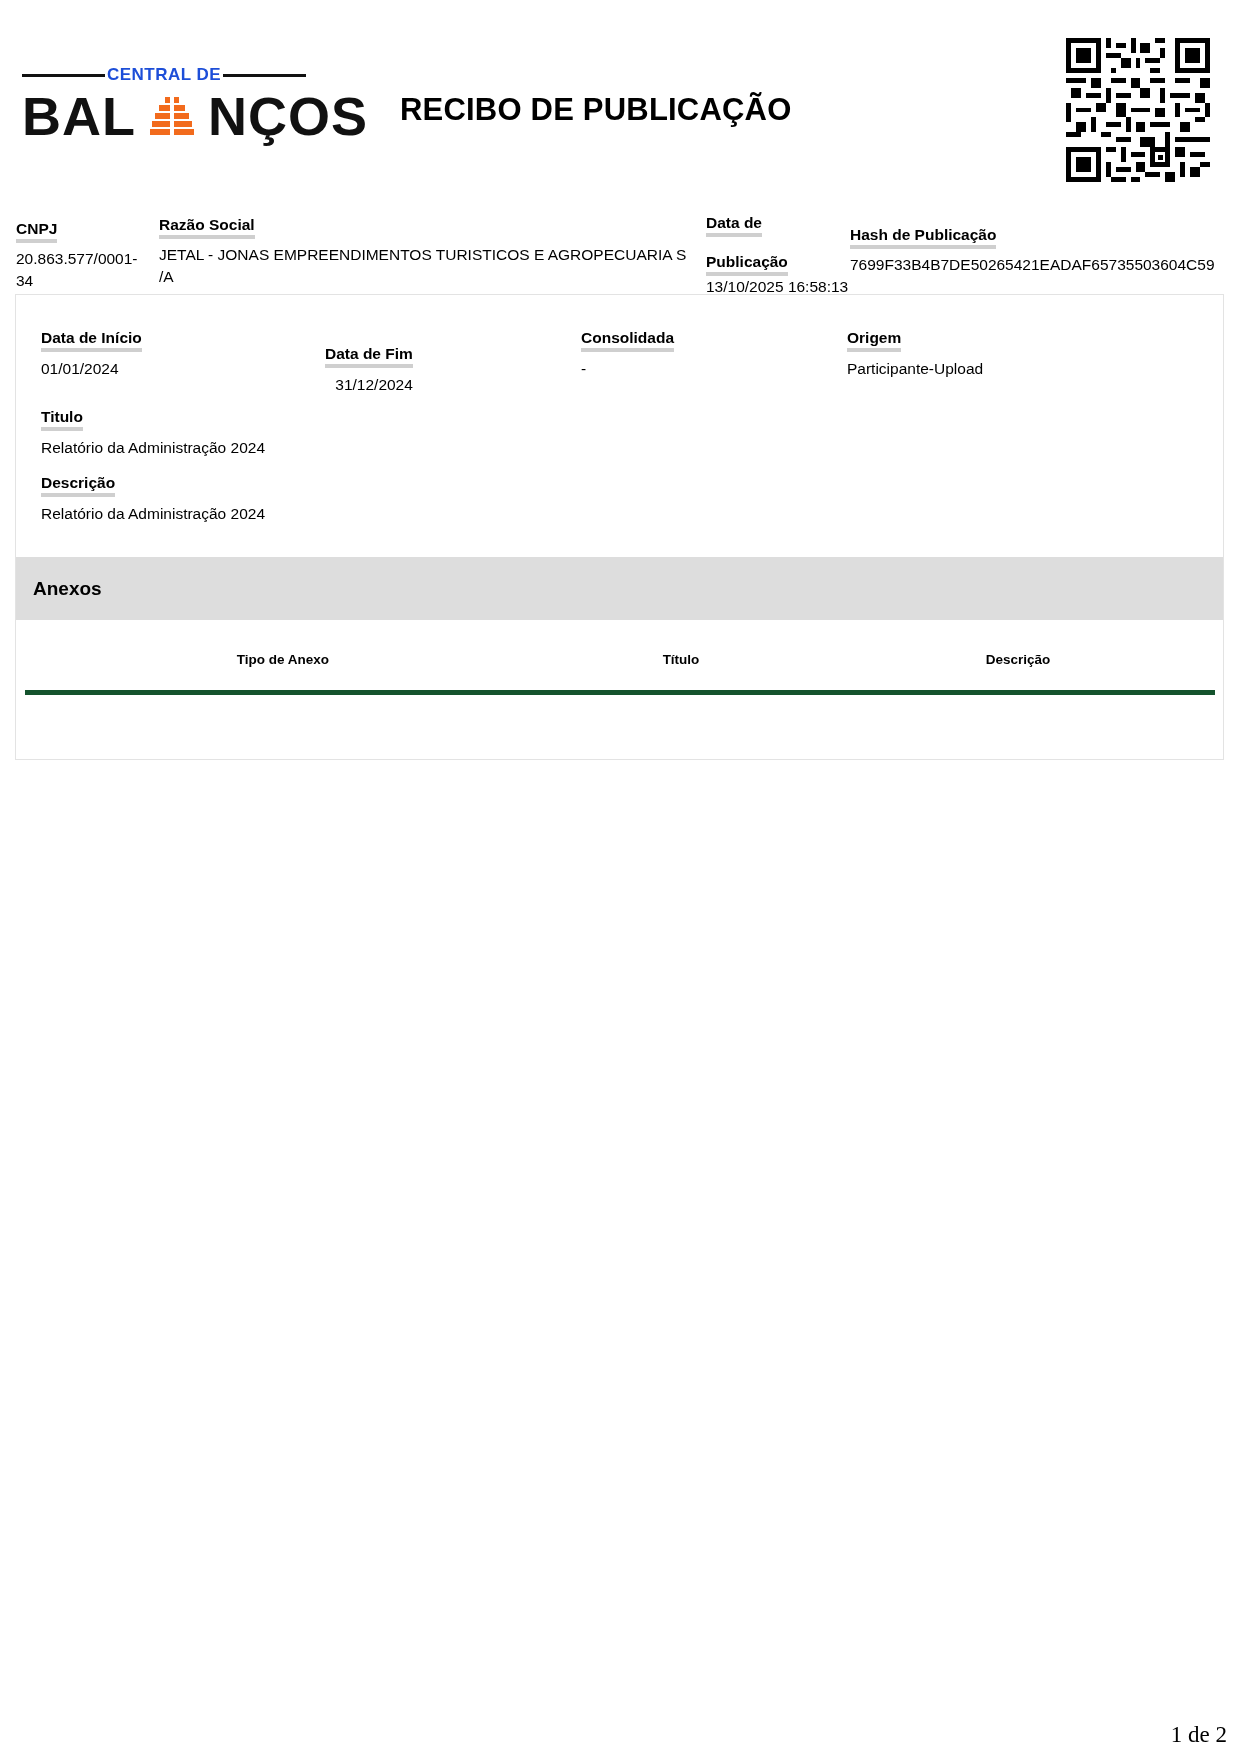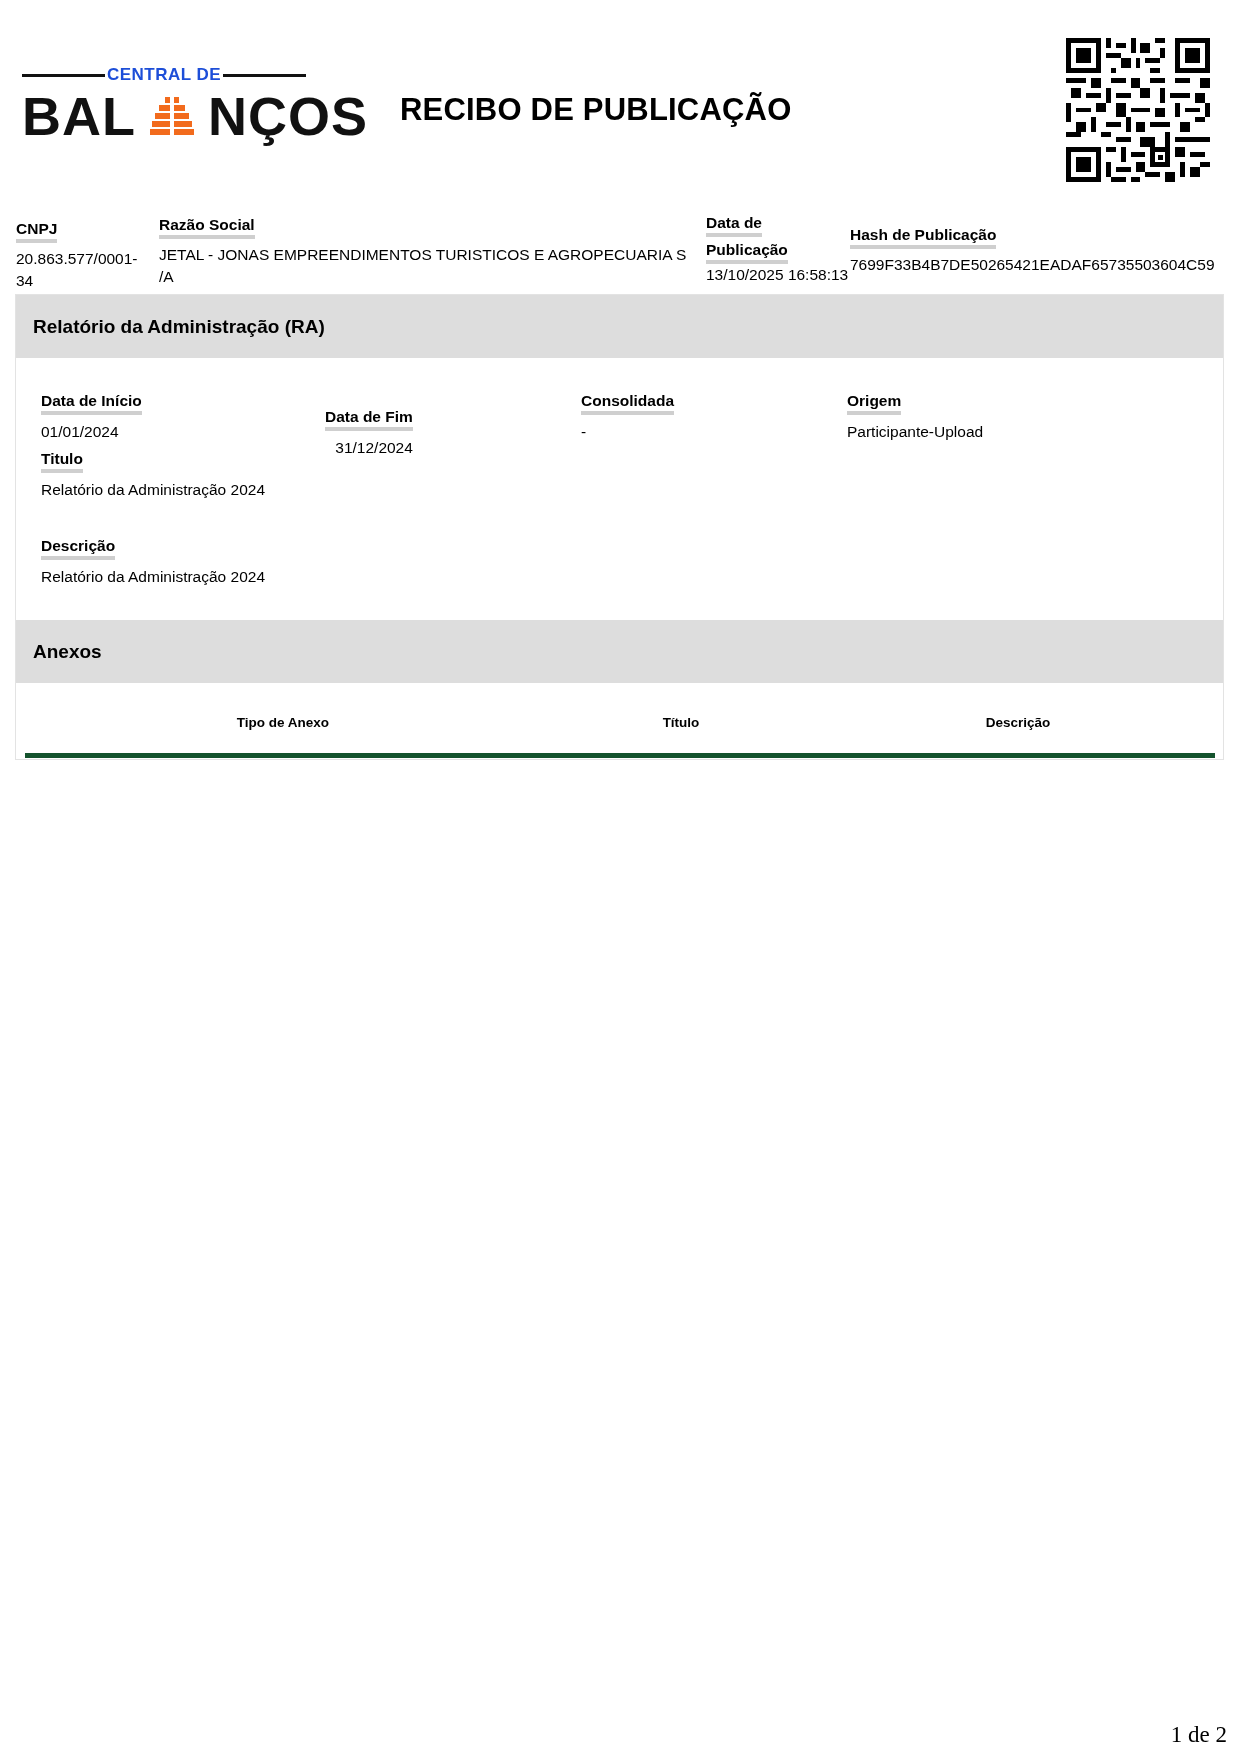--- a/index.html
+++ b/index.html
@@ -154,49 +154,48 @@
     <div class="field-value" style="margin-top:5px">20.863.577/0001-</div>
     <div class="field-value">34</div>
   </div>
   <div class="s-col" style="left:143px; top:2px; width:560px;">
     <div class="field-label">Razão Social</div>
     <div class="field-value" style="margin-top:5px">JETAL - JONAS EMPREENDIMENTOS TURISTICOS E AGROPECUARIA S</div>
     <div class="field-value">/A</div>
   </div>
   <div class="s-col" style="left:690px; top:0; width:140px;">
     <div class="field-label" style="border-bottom-width:4px">Data de</div><br>
-    <div class="field-label" style="margin-top:4px">Publicação</div>
+    <div class="field-label" style="margin-top:16px">Publicação</div>
     <div class="field-value" style="margin-top:0; white-space:nowrap;">13/10/2025 16:58:13</div>
   </div>
   <div class="s-col" style="left:834px; top:12px; width:380px;">
     <div class="field-label">Hash de Publicação</div>
     <div class="field-value" style="margin-top:5px; white-space:nowrap;">7699F33B4B7DE50265421EADAF65735503604C59</div>
   </div>
 </div>
 
 <div class="container">
-  <div class="section-header">Relatório da Administração (RA)</div>
   <div class="section-body">
     <div class="grid-field" style="left:25px; top:34px;">
       <div class="field-label">Data de Início</div>
       <div class="field-value">01/01/2024</div>
     </div>
     <div class="grid-field" style="left:309px; top:50px;text-align:right;">
       <div class="field-label">Data de Fim</div>
       <div class="field-value">31/12/2024</div>
     </div>
     <div class="grid-field" style="left:565px; top:34px;">
       <div class="field-label">Consolidada</div>
       <div class="field-value">-</div>
     </div>
     <div class="grid-field" style="left:831px; top:34px;">
       <div class="field-label">Origem</div>
       <div class="field-value">Participante-Upload</div>
     </div>
-    <div class="grid-field" style="left:25px; top:92px;">
+    <div class="grid-field" style="left:25px; top:113px;">
       <div class="field-label">Titulo</div>
       <div class="field-value">Relatório da Administração 2024</div>
     </div>
     <div class="grid-field" style="left:25px; top:179px;">
       <div class="field-label">Descrição</div>
       <div class="field-value">Relatório da Administração 2024</div>
     </div>
   </div>
 
   <div class="section-header">Anexos</div>

